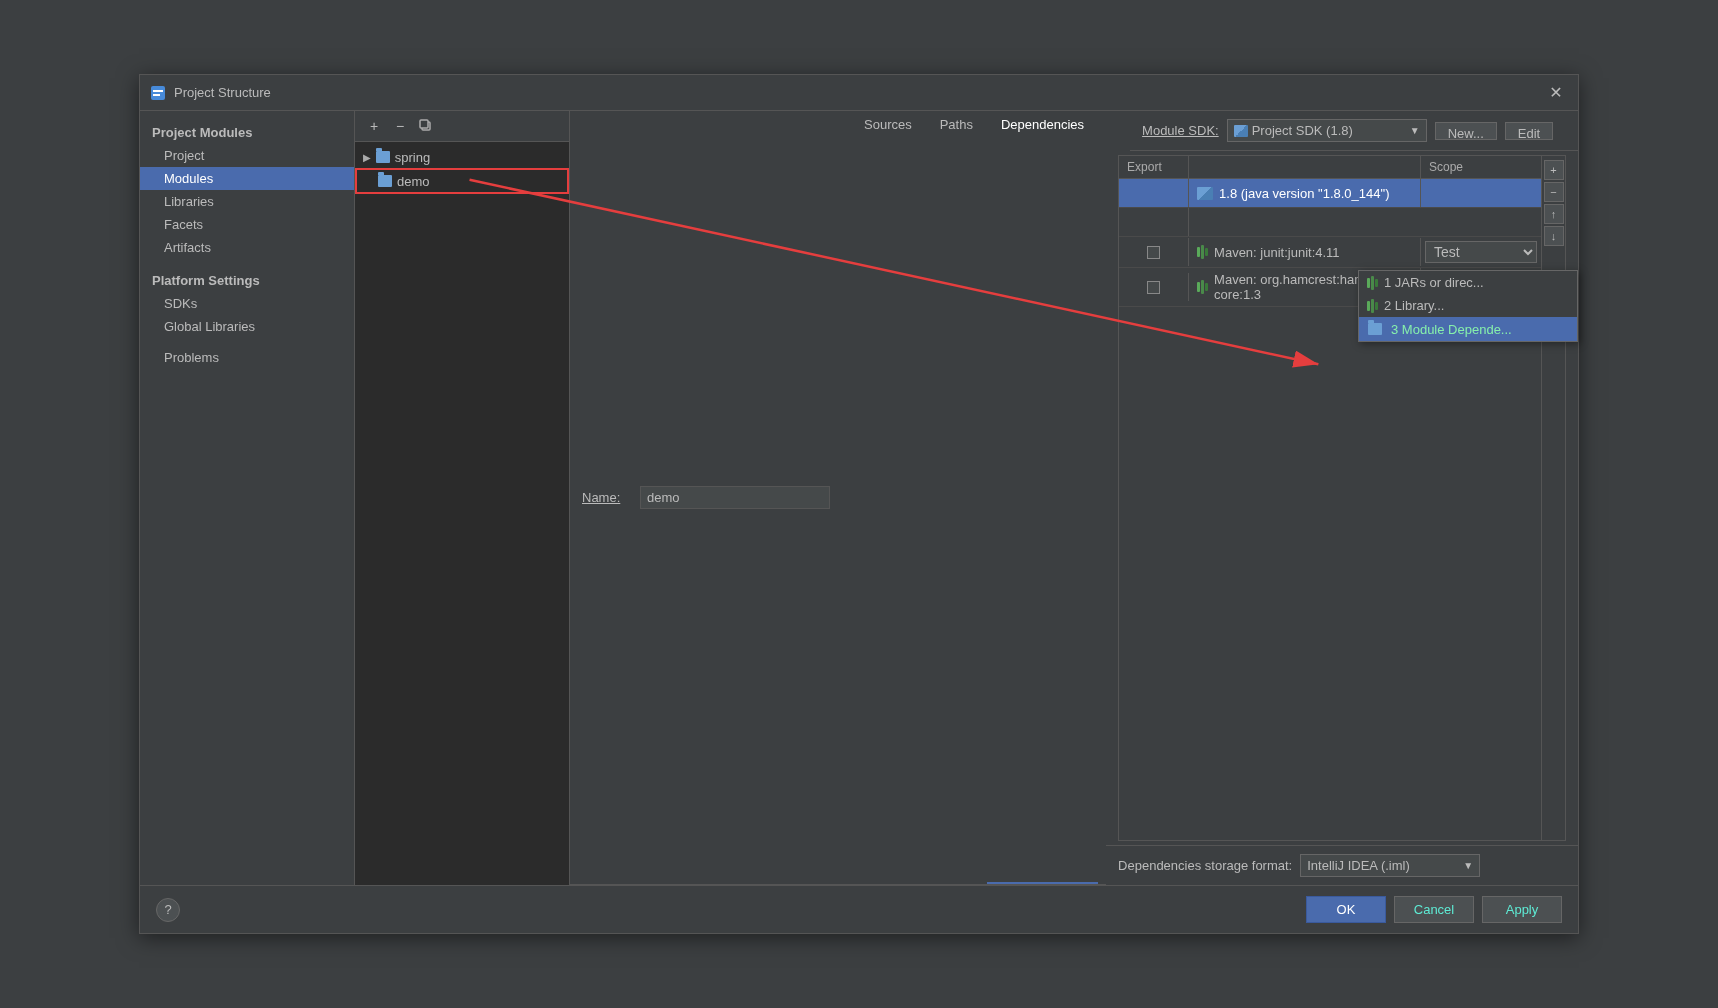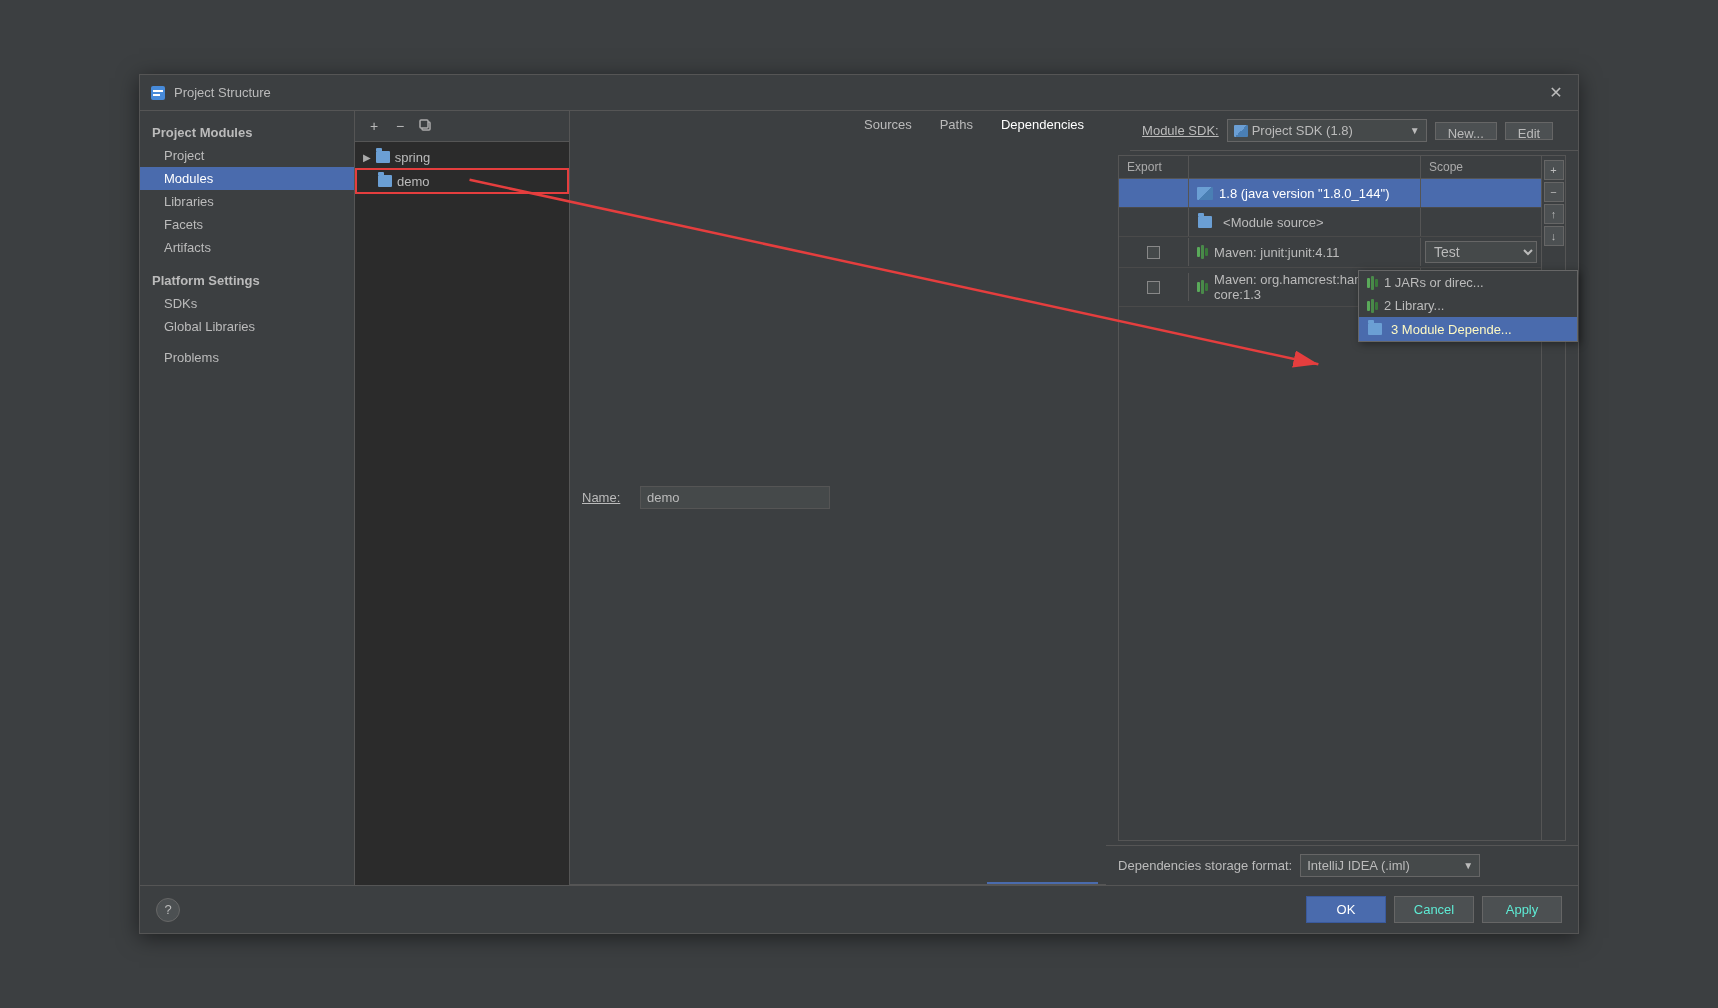--- a/index.html
+++ b/index.html
@@ -465,21 +465,21 @@
     }
     .scope-popup-item {
       display: flex;
       align-items: center;
       padding: 4px 8px;
       gap: 6px;
       cursor: pointer;
       font-size: 13px;
       color: #bbbbbb;
     }
-    .scope-popup-item.selected { background: #4a6bad; color: #fef9c3; }
+    .scope-popup-item.selected { background: #4a6bad; color: #86efac; }
     .tree-item-outline {
       border: 2px solid #e53e3e;
       background: #2b2b2b !important;
     }
 
     .checkbox {
       width: 13px;
       height: 13px;
       border: 1px solid #888;
       background: #45494a;
@@ -612,26 +612,20 @@
                 <div class="dep-icon">
                   <div class="sdk-icon" style="width:16px;height:13px;background:linear-gradient(135deg,#6b9fd4 50%,#4a7fb4 50%);"></div>
                 </div>
                 <span>1.8 (java version "1.8.0_144")</span>
               </div>
               <div class="dep-cell-scope"></div>
             </div>
 
             <div class="dep-row">
               <div class="dep-cell-export"></div>
-              <div class="dep-cell-name">
-                <div class="tree-icon">
-                  <div class="folder-icon" style="background:#6b9fd4;"></div>
-                </div>
-                <span>&lt;Module source&gt;</span>
-              </div>
               <div class="dep-cell-scope"></div>
             </div>
 
             <div class="dep-row">
               <div class="dep-cell-export">
                 <div class="checkbox"></div>
               </div>
               <div class="dep-cell-name">
                 <div class="dep-icon maven-icon">
                   <span class="bar1"></span>

